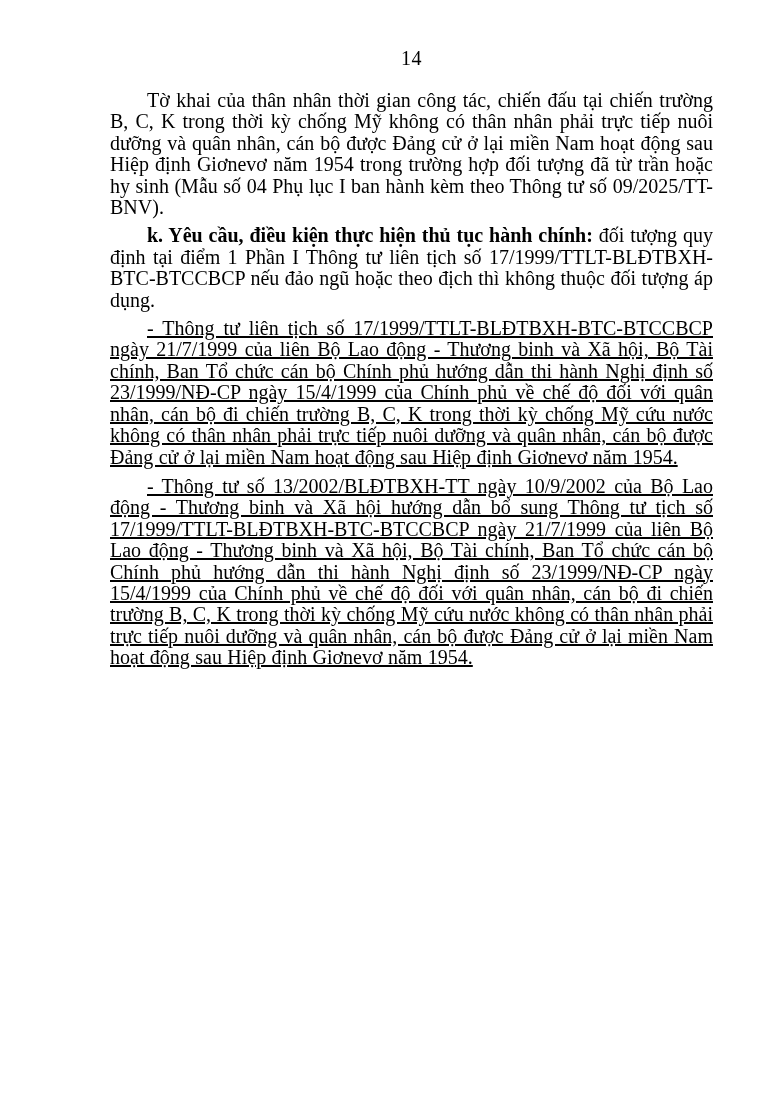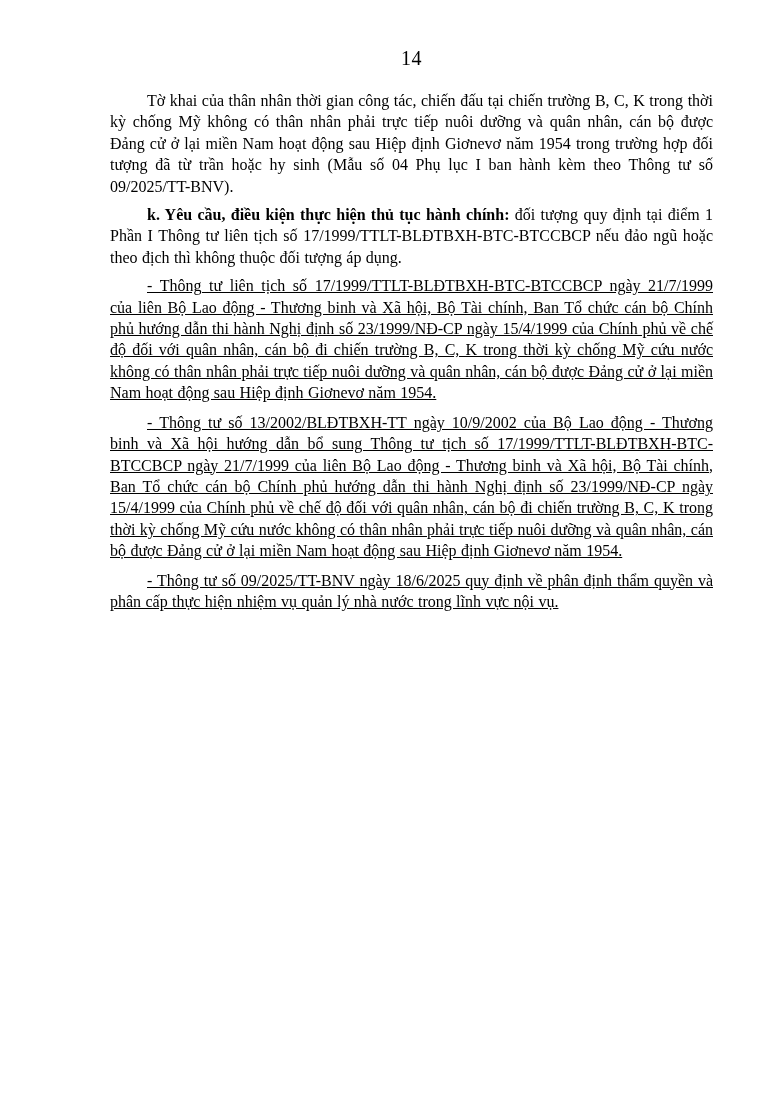--- a/index.html
+++ b/index.html
@@ -21,21 +21,21 @@
   }
   .page-number {
     text-align: center;
     font-size: 20px;
     line-height: 22px;
     margin-bottom: 21px;
     letter-spacing: 0.5px;
   }
   .para {
     margin: 0 0 7px 0;
-    font-size: 16px;
+    font-size: 20px;
     line-height: 21.4px;
     text-align: justify;
     text-indent: 37px;
     word-spacing: 0.4px;
   }
   .para.bold, .lead {
     font-weight: bold;
   }
   .legal-item {
     margin-bottom: 8px;
@@ -51,15 +51,14 @@
 
   <p class="para">Tờ khai của thân nhân thời gian công tác, chiến đấu tại chiến trường B, C, K trong thời kỳ chống Mỹ không có thân nhân phải trực tiếp nuôi dưỡng và quân nhân, cán bộ được Đảng cử ở lại miền Nam hoạt động sau Hiệp định Giơnevơ năm 1954 trong trường hợp đối tượng đã từ trần hoặc hy sinh (Mẫu số 04 Phụ lục I ban hành kèm theo Thông tư số 09/2025/TT-BNV).</p>
 
   <p class="para"><span class="lead">k. Yêu cầu, điều kiện thực hiện thủ tục hành chính:</span><span> đối tượng quy định tại điểm 1 Phần I Thông tư liên tịch số 17/1999/TTLT-BLĐTBXH-BTC-BTCCBCP nếu đảo ngũ hoặc theo địch thì không thuộc đối tượng áp dụng.</span></p>
 
 
   <p class="para legal-item">- Thông tư liên tịch số 17/1999/TTLT-BLĐTBXH-BTC-BTCCBCP ngày 21/7/1999 của liên Bộ Lao động - Thương binh và Xã hội, Bộ Tài chính, Ban Tổ chức cán bộ Chính phủ hướng dẫn thi hành Nghị định số 23/1999/NĐ-CP ngày 15/4/1999 của Chính phủ về chế độ đối với quân nhân, cán bộ đi chiến trường B, C, K trong thời kỳ chống Mỹ cứu nước không có thân nhân phải trực tiếp nuôi dưỡng và quân nhân, cán bộ được Đảng cử ở lại miền Nam hoạt động sau Hiệp định Giơnevơ năm 1954.</p>
 
   <p class="para legal-item">- Thông tư số 13/2002/BLĐTBXH-TT ngày 10/9/2002 của Bộ Lao động - Thương binh và Xã hội hướng dẫn bổ sung Thông tư tịch số 17/1999/TTLT-BLĐTBXH-BTC-BTCCBCP ngày 21/7/1999 của liên Bộ Lao động - Thương binh và Xã hội, Bộ Tài chính, Ban Tổ chức cán bộ Chính phủ hướng dẫn thi hành Nghị định số 23/1999/NĐ-CP ngày 15/4/1999 của Chính phủ về chế độ đối với quân nhân, cán bộ đi chiến trường B, C, K trong thời kỳ chống Mỹ cứu nước không có thân nhân phải trực tiếp nuôi dưỡng và quân nhân, cán bộ được Đảng cử ở lại miền Nam hoạt động sau Hiệp định Giơnevơ năm 1954.</p>
 
-  <p class="para legal-item">- Thông tư số 09/2025/TT-BNV ngày 18/6/2025 quy định về phân định thẩm quyền và phân cấp thực hiện nhiệm vụ quản lý nhà nước trong lĩnh vực nội vụ.</p>
 
 </div>
 
 </body></html>

